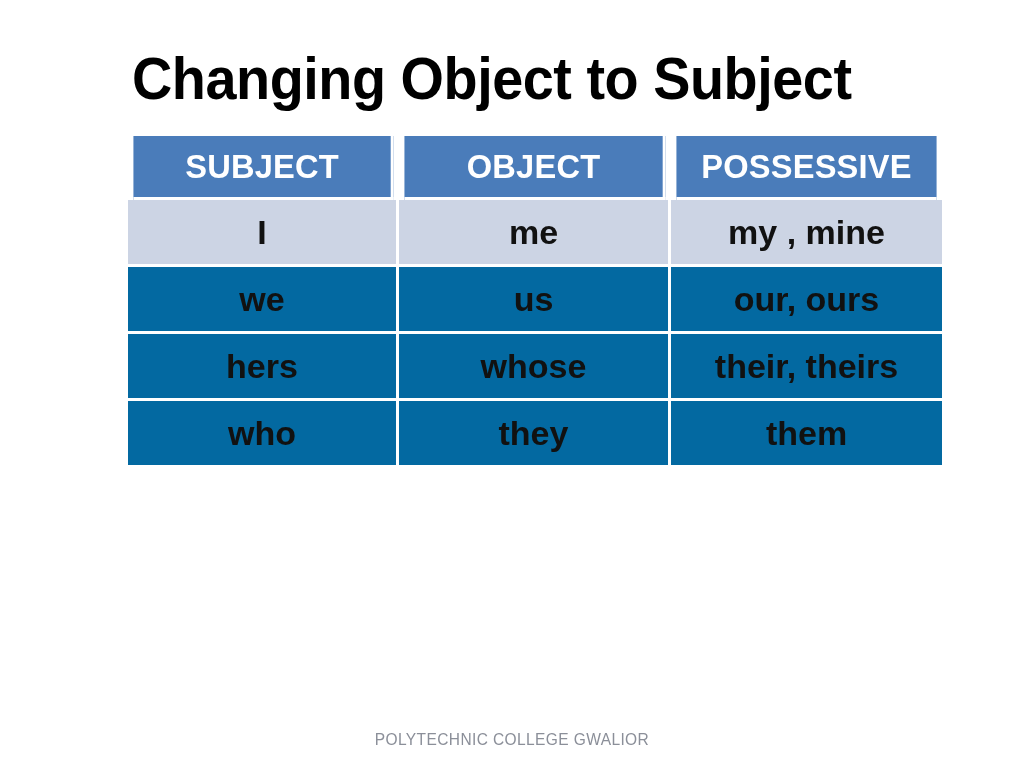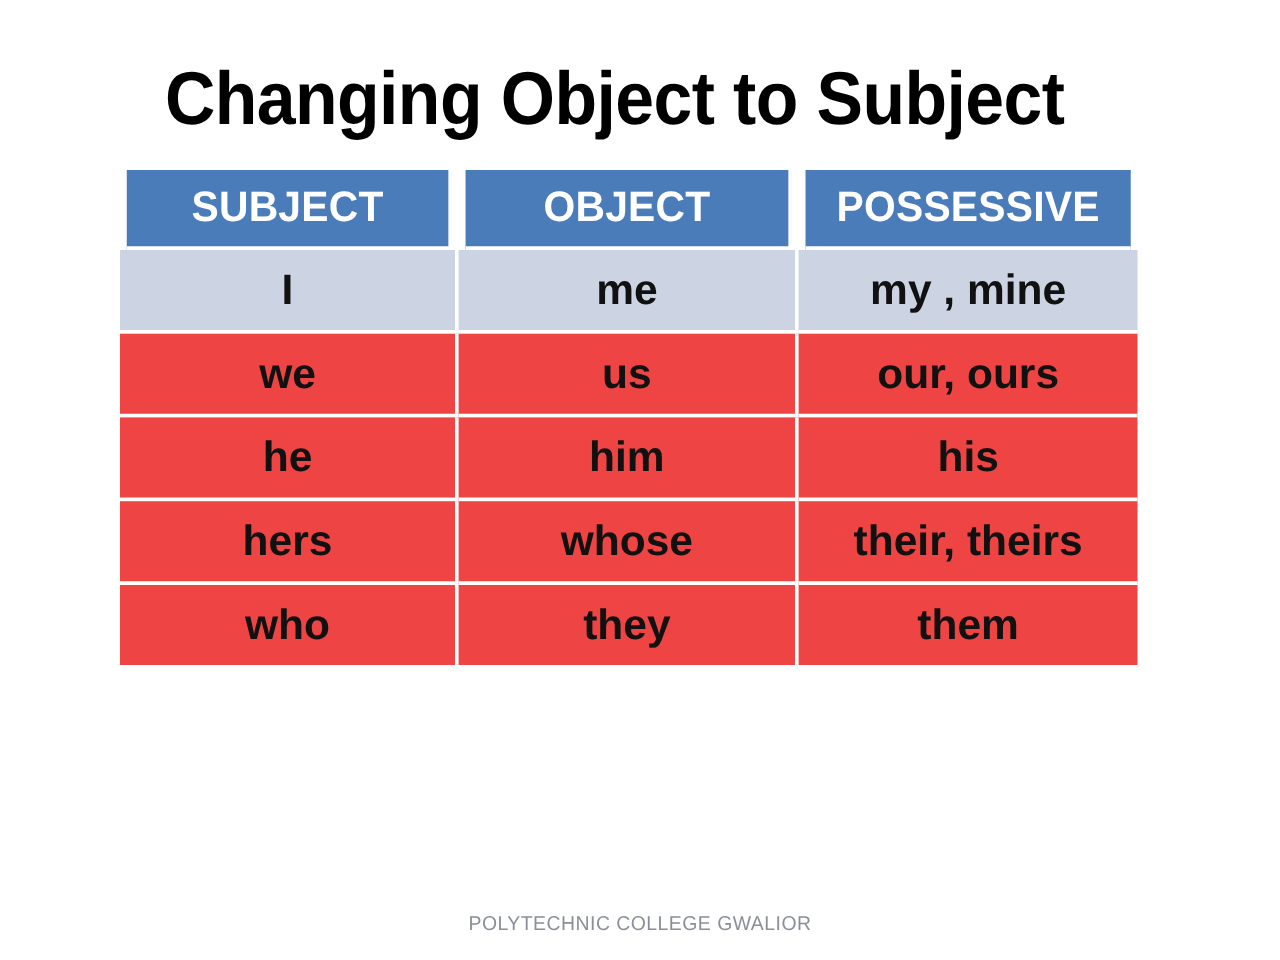--- a/index.html
+++ b/index.html
@@ -28,21 +28,21 @@
     color: #000000;
     letter-spacing: -0.5px;
     white-space: nowrap;
     transform: scaleX(0.93);
     transform-origin: left center;
   }
 
   
   #pronoun-table {
     position: absolute;
-    left: 96px;
+    left: 128px;
     top: 136px;
     width: 814px;
     border-collapse: separate;
     border-spacing: 0;
     table-layout: fixed;
   }
   #pronoun-table col.c1 { width: 271px; }
   #pronoun-table col.c2 { width: 272px; }
   #pronoun-table col.c3 { width: 271px; }
 
@@ -79,21 +79,21 @@
   #pronoun-table tbody td {
     height: 64px;
     color: #111111;
     font-size: 34px;
     font-weight: bold;
   }
   #pronoun-table tbody tr.row-dark td {
     background: #ccd4e4;
   }
   #pronoun-table tbody tr.row-light td {
-    background: #ef4444;
+    background: #0369a1;
   }
 
   
   #footer-note {
     position: absolute;
     left: 0;
     top: 731px;
     width: 1024px;
     text-align: center;
     font-size: 16px;
@@ -127,25 +127,20 @@
       <td>I</td>
       <td>me</td>
       <td>my , mine</td>
     </tr>
     <tr class="row-light">
       <td>we</td>
       <td>us</td>
       <td>our, ours</td>
     </tr>
     <tr class="row-light">
-      <td>he</td>
-      <td>him</td>
-      <td>his</td>
-    </tr>
-    <tr class="row-light">
       <td>hers</td>
       <td>whose</td>
       <td>their, theirs</td>
     </tr>
     <tr class="row-light">
       <td>who</td>
       <td>they</td>
       <td>them</td>
     </tr>
   </tbody>

